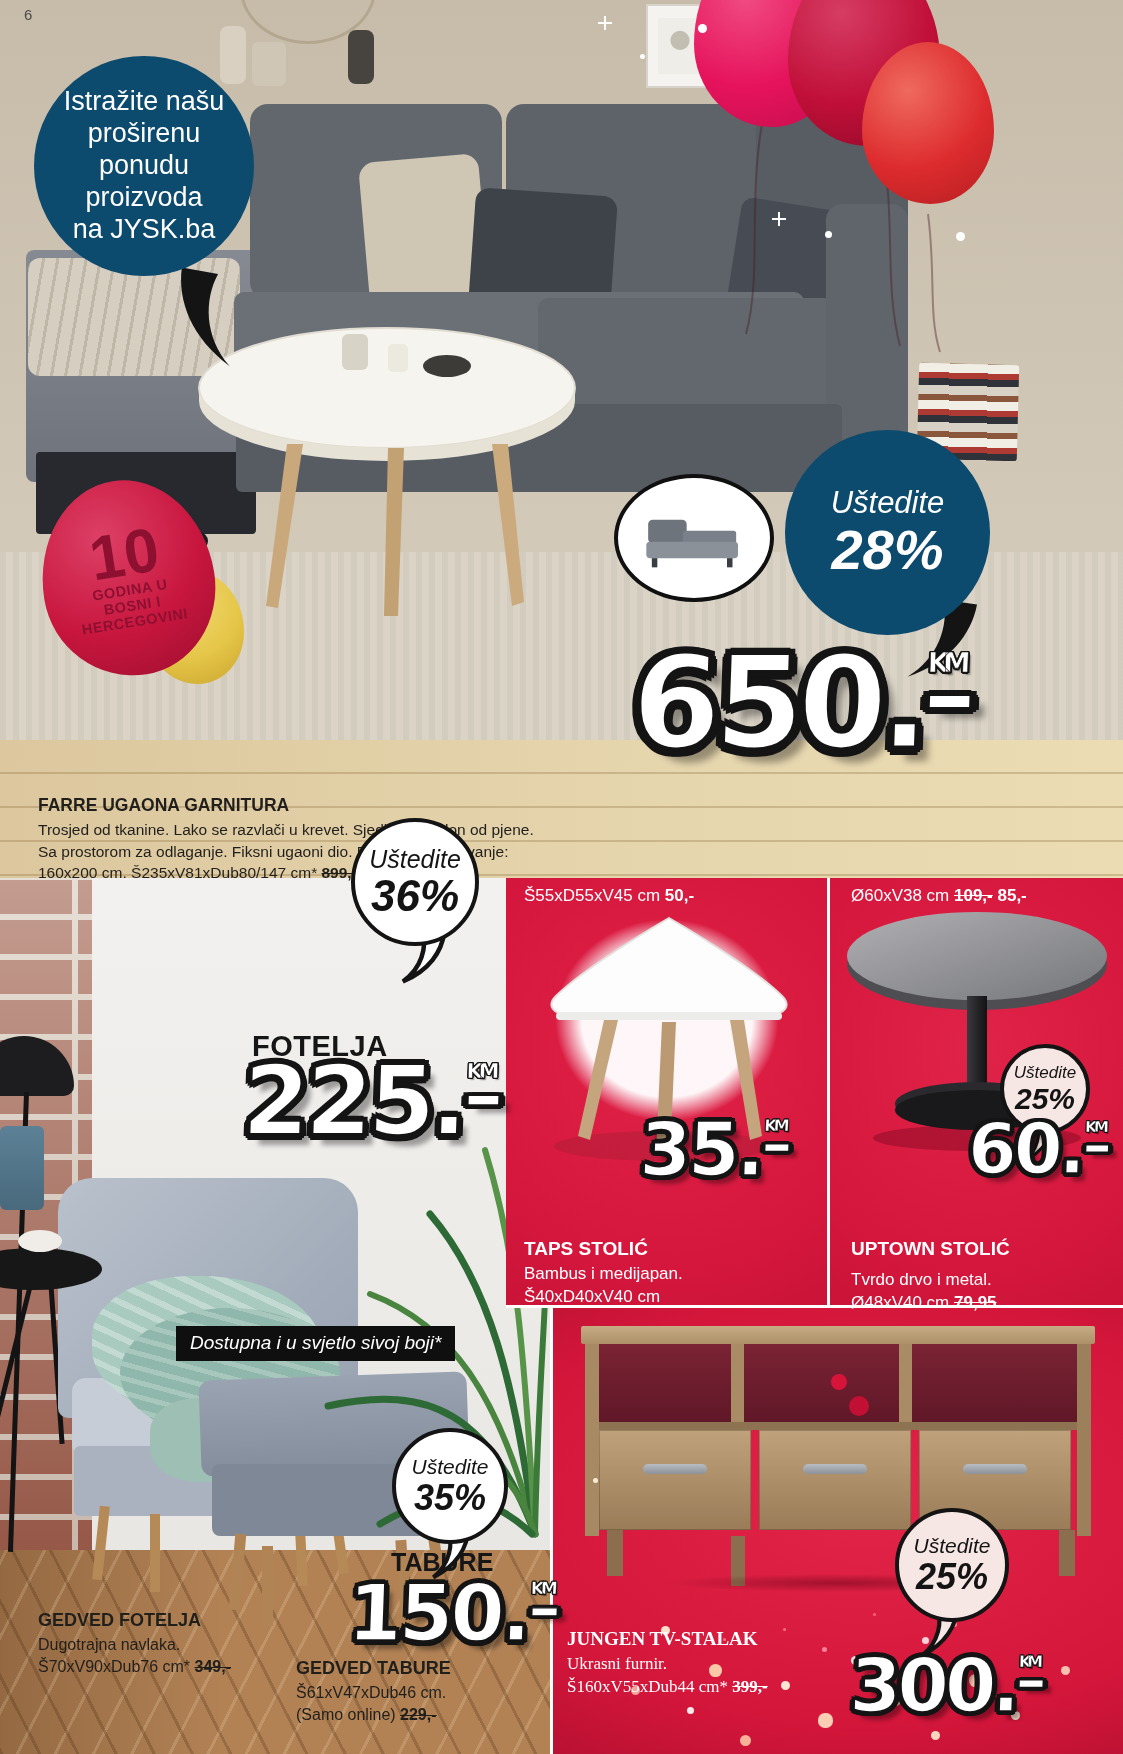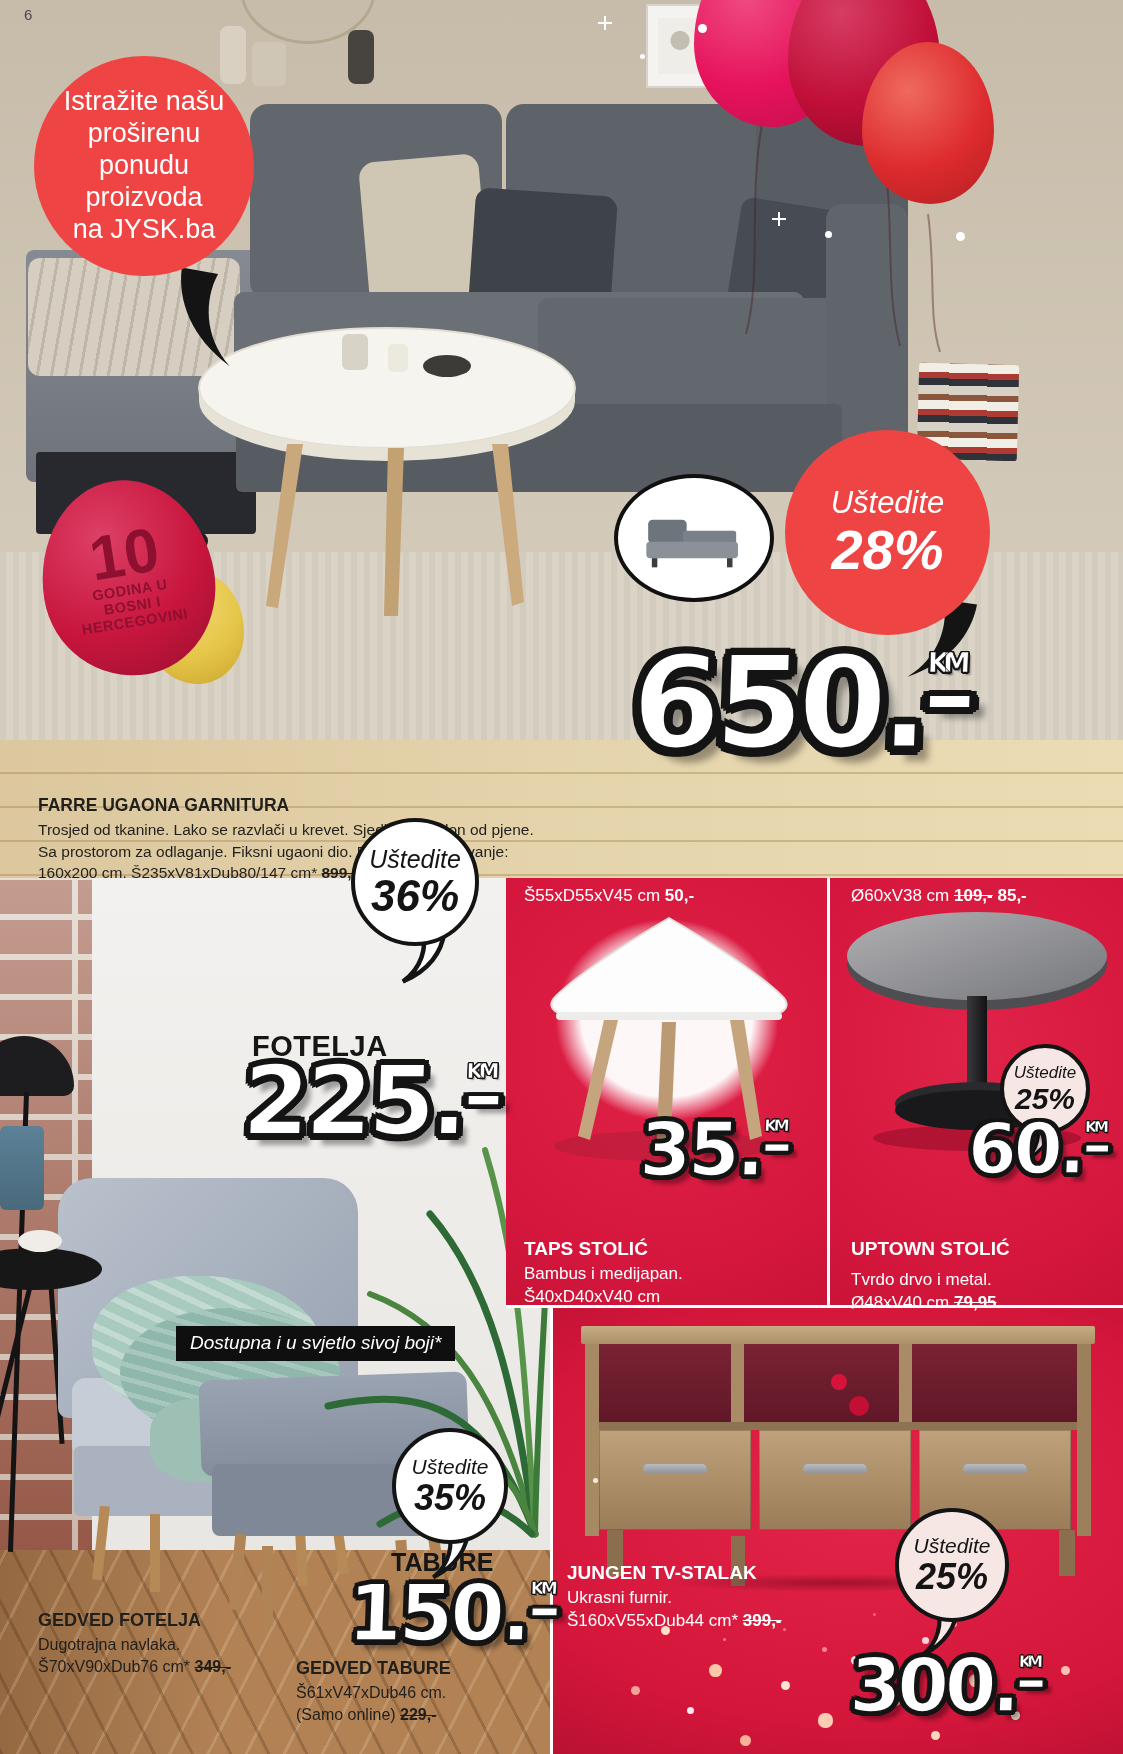--- a/index.html
+++ b/index.html
@@ -17,21 +17,21 @@
       .1em .11em .06em rgba(0,0,0,.35);}
   .p-tail{display:inline-flex;flex-direction:column;align-items:center;vertical-align:top;
           margin-top:.03em;margin-left:.02em;}
   .p-km{font-size:.215em;line-height:1;}
   .p-dash{font-size:.72em;line-height:.5;margin-top:-.04em;transform:scaleX(1.5);}
 
   
   .bubble-wrap{position:absolute;z-index:35;}
   .bubble-circle{position:relative;z-index:2;border-radius:50%;display:flex;flex-direction:column;
                  align-items:center;justify-content:center;text-align:center;box-sizing:border-box;}
-  .bc-black{background:#ef4444;color:#fff;}
+  .bc-black{background:#0c4a6e;color:#fff;}
   .bc-white{background:#fff;color:#141414;border:4px solid #141414;}
   .bc-pink{background:#f6e7e4;color:#141414;border:4px solid #141414;}
   .tail{position:absolute;z-index:1;overflow:visible;}
   .tf-black{fill:#141414;}
   .tf-white{fill:#fff;stroke:#141414;stroke-width:5;}
   .tf-pink{fill:#f6e7e4;stroke:#141414;stroke-width:5;}
   .save-label{font-style:italic;line-height:1.15;}
   .save-pct{font-style:italic;font-weight:bold;line-height:1.05;}
   .promo-line{font-size:27px;line-height:1.18;color:#fff;}
   .promo-bold{font-weight:normal;}
@@ -378,21 +378,21 @@
   <div class="bubble-wrap" style="left:895px;top:1508px;">
     <svg class="tail" style="left:24px;top:96px;width:50px;height:56px;" viewBox="0 0 60 64">
       <path class="tf-pink" d="M46,2 C45,24 32,46 4,60 C24,44 28,20 22,2 Z"></path>
       </svg>
     <div class="bubble-circle bc-pink" style="width:114px;height:114px;">
       <div class="save-label" style="font-size:21px;">Uštedite</div>
       <div class="save-pct" style="font-size:36px;">25%</div>
     </div>
   </div>
 
-  <div class="pinfo white-info" style="left:567px;top:1560px;font-size:17px;line-height:1.34;">
+  <div class="pinfo white-info" style="left:567px;top:1626px;font-size:17px;line-height:1.34;font-family:Liberation Serif, serif;">
     <div class="pname" style="font-size:19px;margin-bottom:2px;">JUNGEN TV-STALAK</div>
     <div>Ukrasni furnir.</div>
     <div><span>Š160xV55xDub44 cm*</span>&nbsp;<span class="strike">399,-</span></div>
   </div>
   <div class="price" style="left:850px;top:1652px;font-size:74px;letter-spacing:-4px;">
     <span class="ol">300.</span><span class="p-tail">
         <span class="p-km ol">KM</span>
         <span class="p-dash ol">-</span>
       </span>
   </div>

